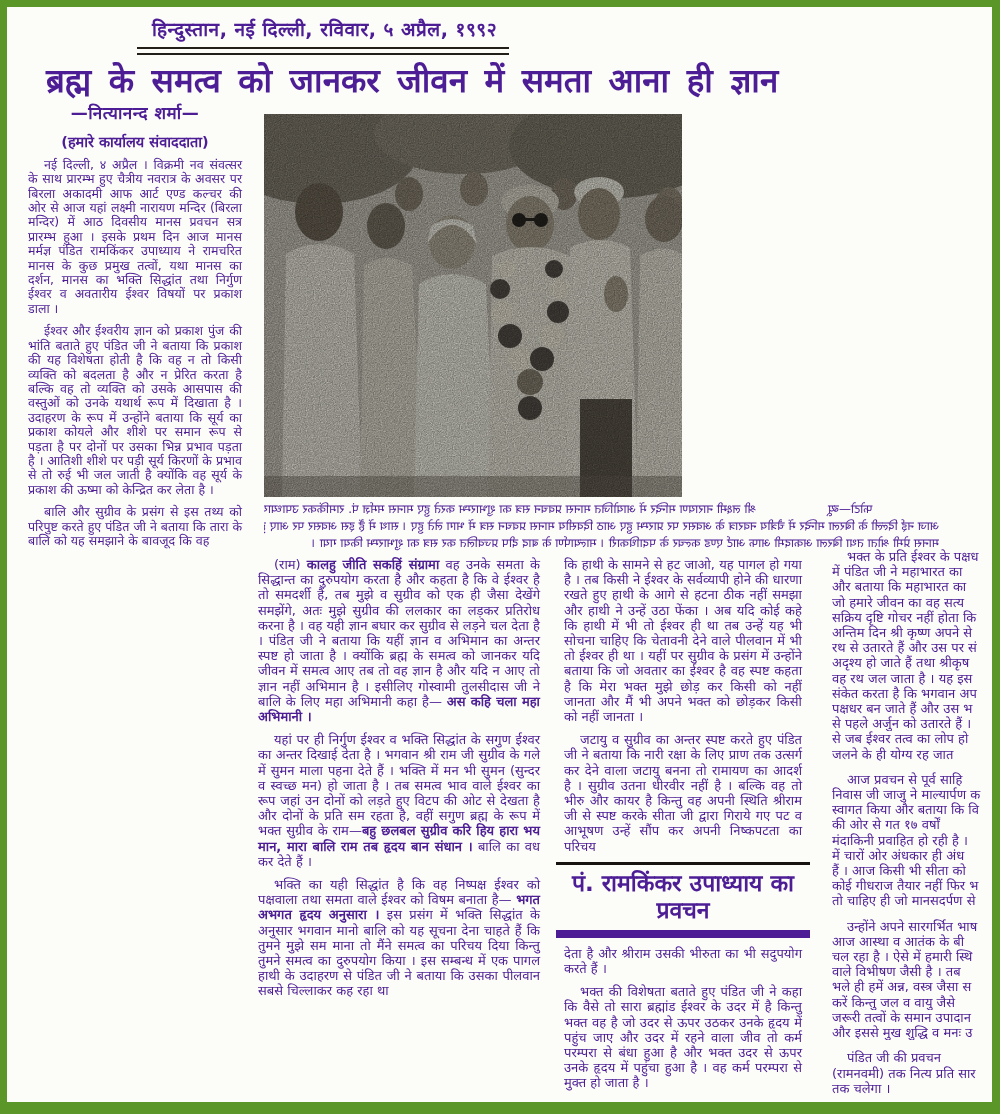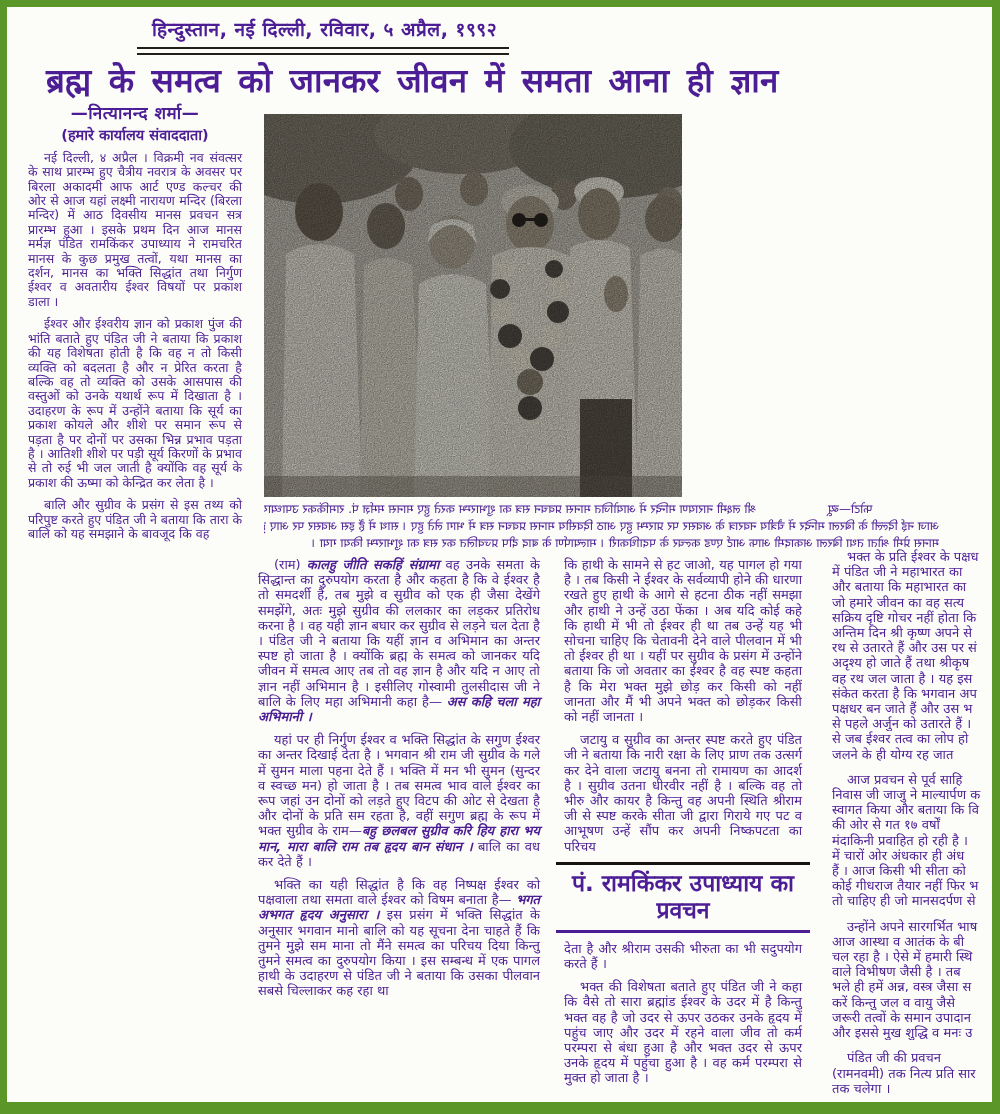--- a/index.html
+++ b/index.html
@@ -15,40 +15,40 @@
             white-space:nowrap;letter-spacing:.5px;}
   .mast-rule{position:absolute;left:137px;top:47px;width:372px;height:4px;
              border-top:2px solid #221f19;border-bottom:2px solid #221f19;}
 
   .headline{position:absolute;left:42px;top:53px;margin:4px;font-size:33px;font-weight:bold;
             white-space:nowrap;word-spacing:6px;}
 
   .col{position:absolute;text-align:justify;}
   .col1{left:20px;top:106px;width:230px;font-size:12.5px;line-height:14.4px;}
   .byline{text-align:center;font-size:17px;font-weight:bold;letter-spacing:.5px;margin:0 0 3px 0;}
-  .credit{text-align:center;font-size:14.5px;font-weight:bold;margin:8px 0 4px 0;}
+  .credit{text-align:center;font-size:14.5px;font-weight:bold;margin:15px 0 4px 0;}
 
   .para{margin:8px;text-indent:16px;}
   .para.noind{text-indent:0;}
-  .bold{font-weight:bold;font-style:italic;}
+  .bold{font-weight:bold;}
 
   .photo{position:absolute;left:264px;top:114px;width:418px;height:383px;background:#c9c5bb;}
   .photo svg{display:block;}
 
   .caption{position:absolute;left:264px;top:501px;width:675px;font-size:12px;line-height:16.5px;}
   .caprow1{position:relative;height:17px;}
   .capseg{position:absolute;left:0;top:0;width:492px;white-space:nowrap;overflow:hidden;
           transform:scaleX(-1);}
   .capcredit{position:absolute;left:564px;top:0;white-space:nowrap;transform:scaleX(-1);}
   .capline{white-space:nowrap;overflow:hidden;transform:scaleX(-1);}
 
   .col2{left:250px;top:549px;width:298px;font-size:13px;line-height:15.2px;}
   .col3{left:556px;top:549px;width:254px;font-size:13px;line-height:15.2px;}
 
-  .subhead-box{border-top:3px solid #17140f;border-bottom:3px solid #4c1d95;
+  .subhead-box{border-top:3px solid #17140f;border-bottom:8px solid #4c1d95;
                margin:7px 0 6px 0;padding:5px 0 6px 0;}
   .subhead{font-size:23px;line-height:27px;font-weight:bold;text-align:center;margin:0;}
 
   .col4{left:832px;top:549px;width:161px;font-size:13px;line-height:15.2px;}
   .linepara{margin:0 0 10px 0;}
   .cline{white-space:nowrap;overflow:hidden;}
   .cline.ind{text-indent:15px;}
 </style>
 </head>
 <body>

